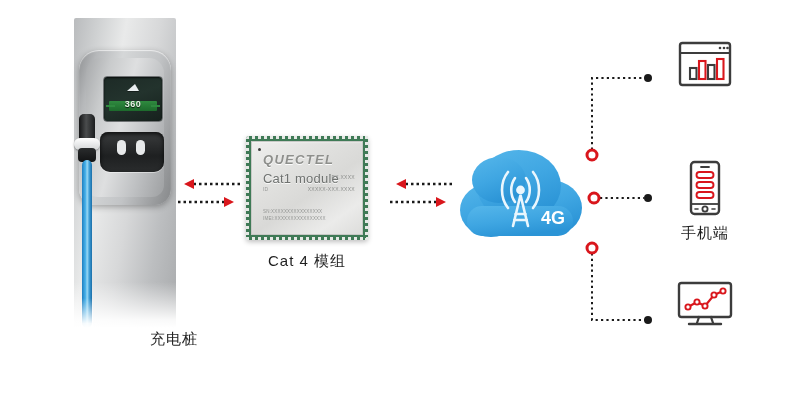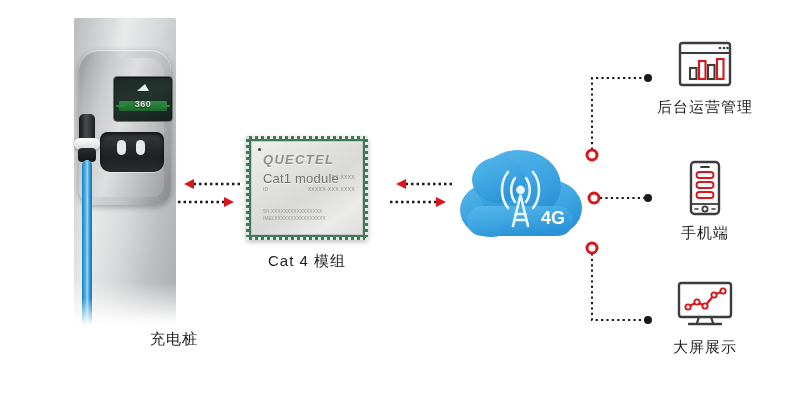--- a/index.html
+++ b/index.html
@@ -45,21 +45,20 @@
     border-radius:15px 15px 12px 12px;
     background:linear-gradient(105deg,#a7a9ab 0%,#c9cbcc 22%,#dedfe0 45%,#bfc1c3 72%,#9ea0a2 100%);
   }
   .pile-screen{
     position:absolute; left:17px; top:18px; width:58px; height:44px;
     border-radius:4px;
     background:linear-gradient(160deg,#1d2a26 0%,#23332d 45%,#16211d 100%);
     border:1px solid #6f7274;
     box-shadow: inset 0 1px 2px rgba(0,0,0,.7);
     overflow:hidden;
-    margin-left:10px;
   }
   .screen-car{
     position:absolute; left:50%; top:7px; transform:translateX(-50%);
     width:0; height:0;
     border-left:8px solid transparent;
     border-right:4px solid transparent;
     border-bottom:7px solid #e9eef0;
     filter: drop-shadow(0 1px 0 rgba(0,0,0,.4));
   }
   .screen-bar{
@@ -346,21 +345,20 @@
       <rect x="3" y="3" width="50" height="42" rx="2.5" fill="none" stroke="#3c3c3c" stroke-width="2.4"></rect>
       <line x1="3" y1="13" x2="53" y2="13" stroke="#3c3c3c" stroke-width="2.2"></line>
       <circle cx="43" cy="8" r="1.3" fill="#3c3c3c"></circle>
       <circle cx="47" cy="8" r="1.3" fill="#3c3c3c"></circle>
       <circle cx="50.5" cy="8" r="1.3" fill="#3c3c3c"></circle>
       <rect x="13" y="28" width="6.5" height="11" fill="none" stroke="#3c3c3c" stroke-width="2.1"></rect>
       <rect x="22" y="21" width="6.5" height="18" fill="none" stroke="#d9161c" stroke-width="2.1"></rect>
       <rect x="31" y="25" width="6.5" height="14" fill="none" stroke="#3c3c3c" stroke-width="2.1"></rect>
       <rect x="40" y="19" width="6.5" height="20" fill="none" stroke="#d9161c" stroke-width="2.1"></rect>
     </svg>
-    <div class="endpoint-label">后台运营管理</div>
   </div>
 
   <div class="endpoint" id="endpoint-mobile">
     <svg class="endpoint-icon" width="40" height="56" viewBox="0 0 40 56">
       <rect x="6" y="2" width="28" height="52" rx="3.5" fill="none" stroke="#3c3c3c" stroke-width="2.4"></rect>
       <line x1="16" y1="7" x2="24" y2="7" stroke="#3c3c3c" stroke-width="1.8" stroke-linecap="round"></line>
       <line x1="6" y1="44" x2="34" y2="44" stroke="#3c3c3c" stroke-width="1.8"></line>
       <circle cx="20" cy="49" r="2.6" fill="none" stroke="#3c3c3c" stroke-width="1.8"></circle>
       <line x1="10" y1="49" x2="13" y2="49" stroke="#3c3c3c" stroke-width="1.6" stroke-linecap="round"></line>
       <line x1="27" y1="49" x2="30" y2="49" stroke="#3c3c3c" stroke-width="1.6" stroke-linecap="round"></line>
@@ -376,16 +374,15 @@
       <rect x="3" y="3" width="52" height="34" rx="2.5" fill="none" stroke="#3c3c3c" stroke-width="2.4"></rect>
       <path d="M23 37 L21 43 M35 37 L37 43" stroke="#3c3c3c" stroke-width="2.2" stroke-linecap="round"></path>
       <line x1="13" y1="44" x2="45" y2="44" stroke="#3c3c3c" stroke-width="2.4" stroke-linecap="round"></line>
       <polyline points="12,27 21,22 29,26 38,15 47,11" fill="none" stroke="#d9161c" stroke-width="2.1" stroke-linejoin="round"></polyline>
       <circle cx="12" cy="27" r="2.6" fill="#fff" stroke="#d9161c" stroke-width="1.9"></circle>
       <circle cx="21" cy="22" r="2.6" fill="#fff" stroke="#d9161c" stroke-width="1.9"></circle>
       <circle cx="29" cy="26" r="2.6" fill="#fff" stroke="#d9161c" stroke-width="1.9"></circle>
       <circle cx="38" cy="15" r="2.6" fill="#fff" stroke="#d9161c" stroke-width="1.9"></circle>
       <circle cx="47" cy="11" r="2.6" fill="#fff" stroke="#d9161c" stroke-width="1.9"></circle>
     </svg>
-    <div class="endpoint-label">大屏展示</div>
   </div>
 
 </div>
 
 </body></html>

